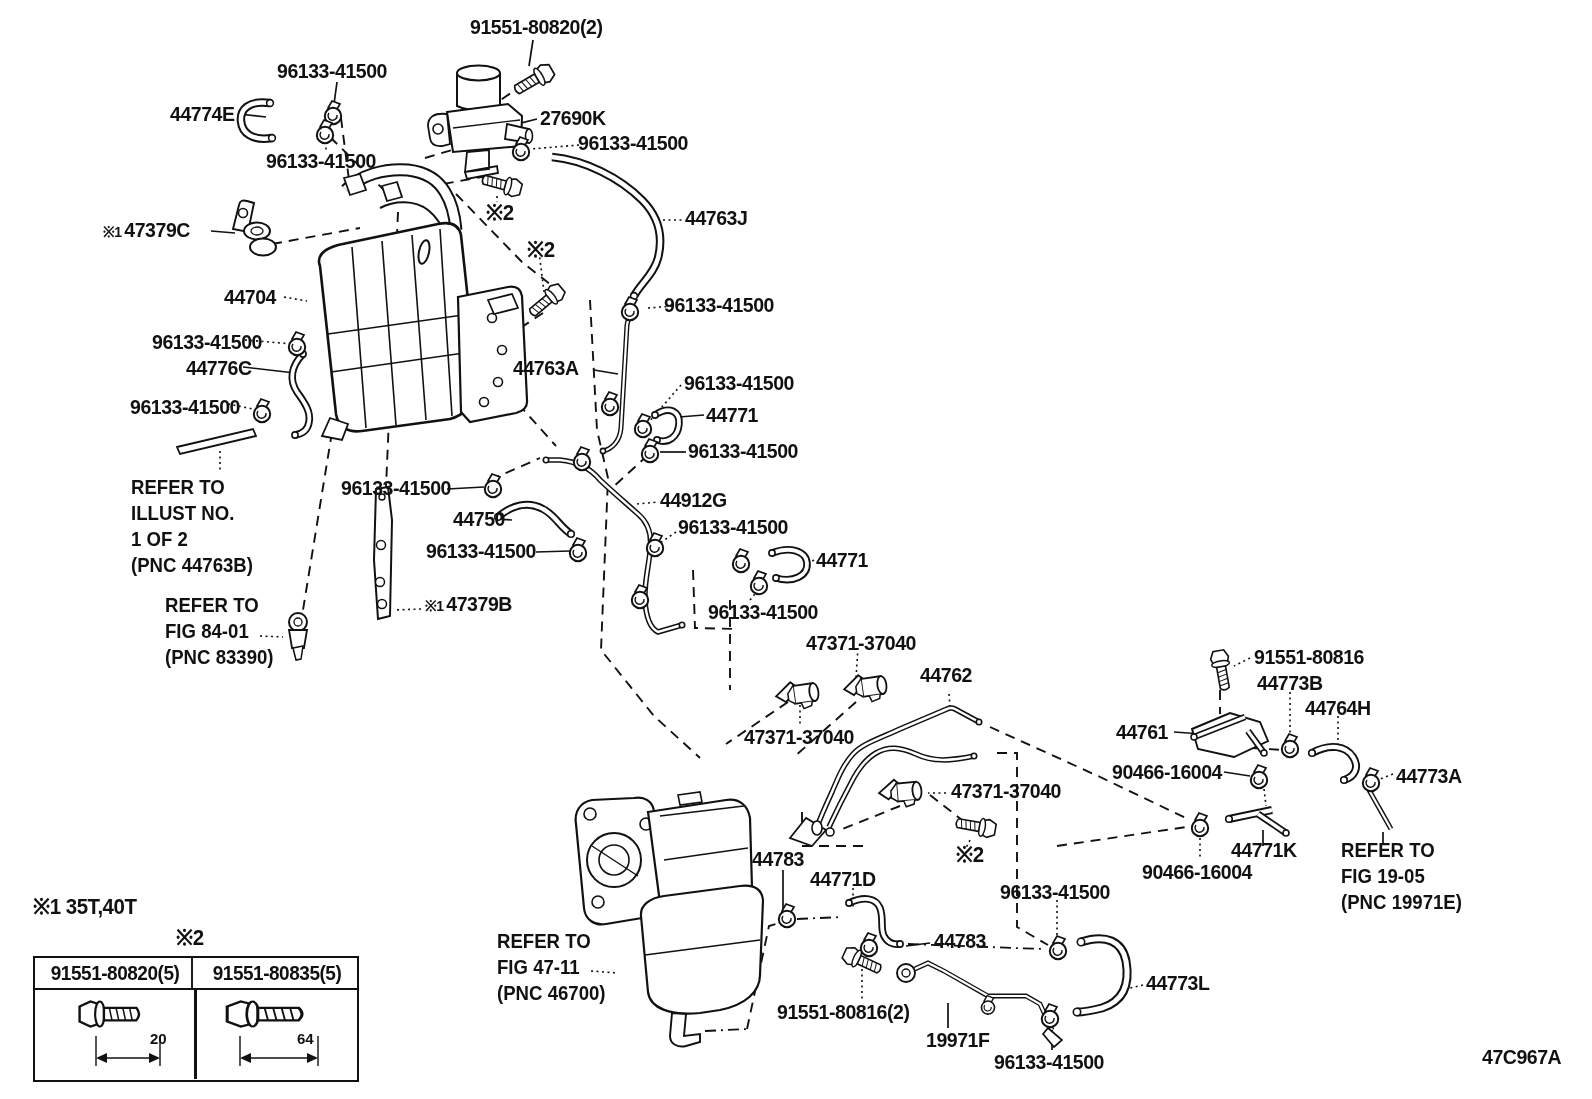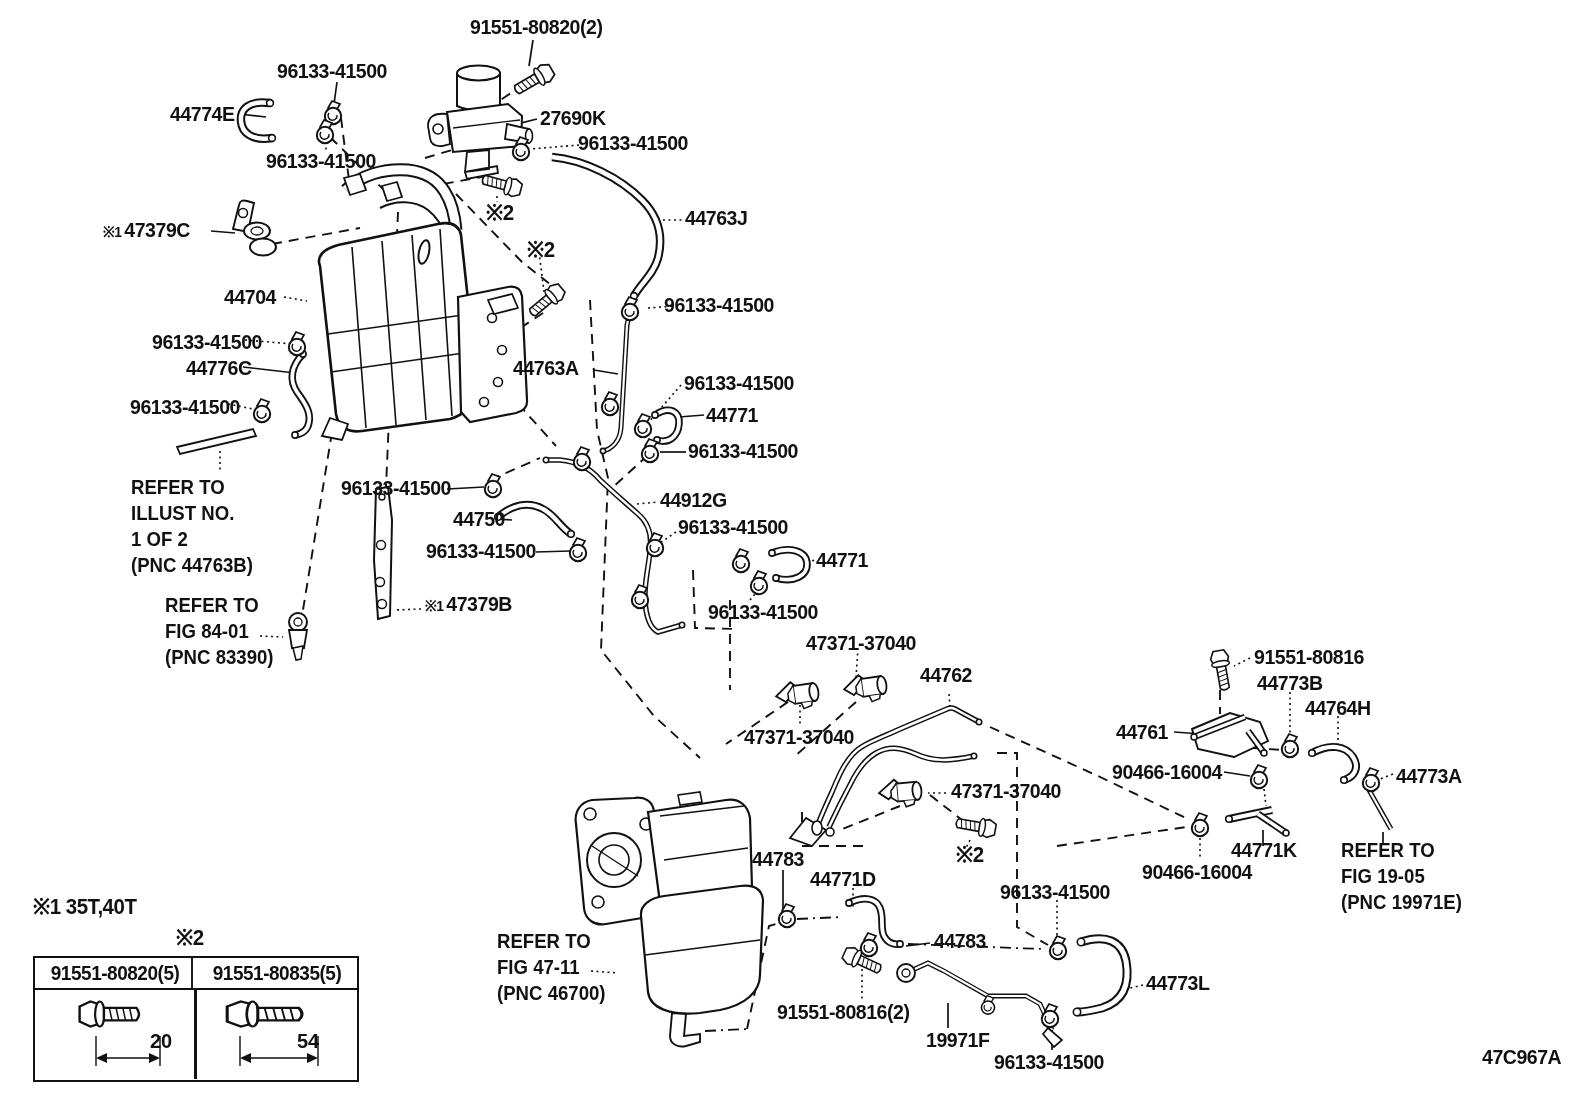--- a/index.html
+++ b/index.html
@@ -13,21 +13,21 @@
   .note-prefix{font-size:15px;font-weight:700;margin-right:3px;}
   .plabel.sym{font-size:22px;}
   
   #legend{position:absolute;left:33px;top:956px;width:322px;height:122px;border:2.5px solid #111;}
   #legend .hdr{display:flex;height:30px;border-bottom:2.5px solid #111;}
   #legend .hcell{flex:1;display:flex;align-items:center;justify-content:center;
                  font-weight:700;font-size:20px;letter-spacing:-0.5px;transform:scaleX(.95);}
   #legend .hcell:first-child{border-right:2.5px solid #111;}
   #legend .bodyrow{position:relative;height:89px;}
   #legend .vdiv{position:absolute;left:159px;top:0;width:2.5px;height:89px;background:#111;}
-  .dimnum{position:absolute;font-weight:700;font-size:20px;}
+  .dimnum{position:absolute;font-weight:700;font-size:15px;}
   svg .ln{stroke:#111;fill:none;}
 </style>
 </head>
 <body>
 
 <div id="canvas">
 
 <svg id="art" width="1592" height="1099" viewBox="0 0 1592 1099">
   <defs>
     <g id="clampG">
@@ -440,17 +440,17 @@
     </div>
 
 <div id="legend">
   <div class="hdr">
     <div class="hcell">91551-80820(5)</div>
     <div class="hcell">91551-80835(5)</div>
   </div>
   <div class="bodyrow">
     <div class="vdiv"></div>
     <div class="dimnum" style="left:115px;top:40px;">20</div>
-    <div class="dimnum" style="left:262px;top:40px;">54</div>
+    <div class="dimnum" style="left:262px;top:40px;">64</div>
   </div>
 </div>
 
 </div>
 
 </body></html>

